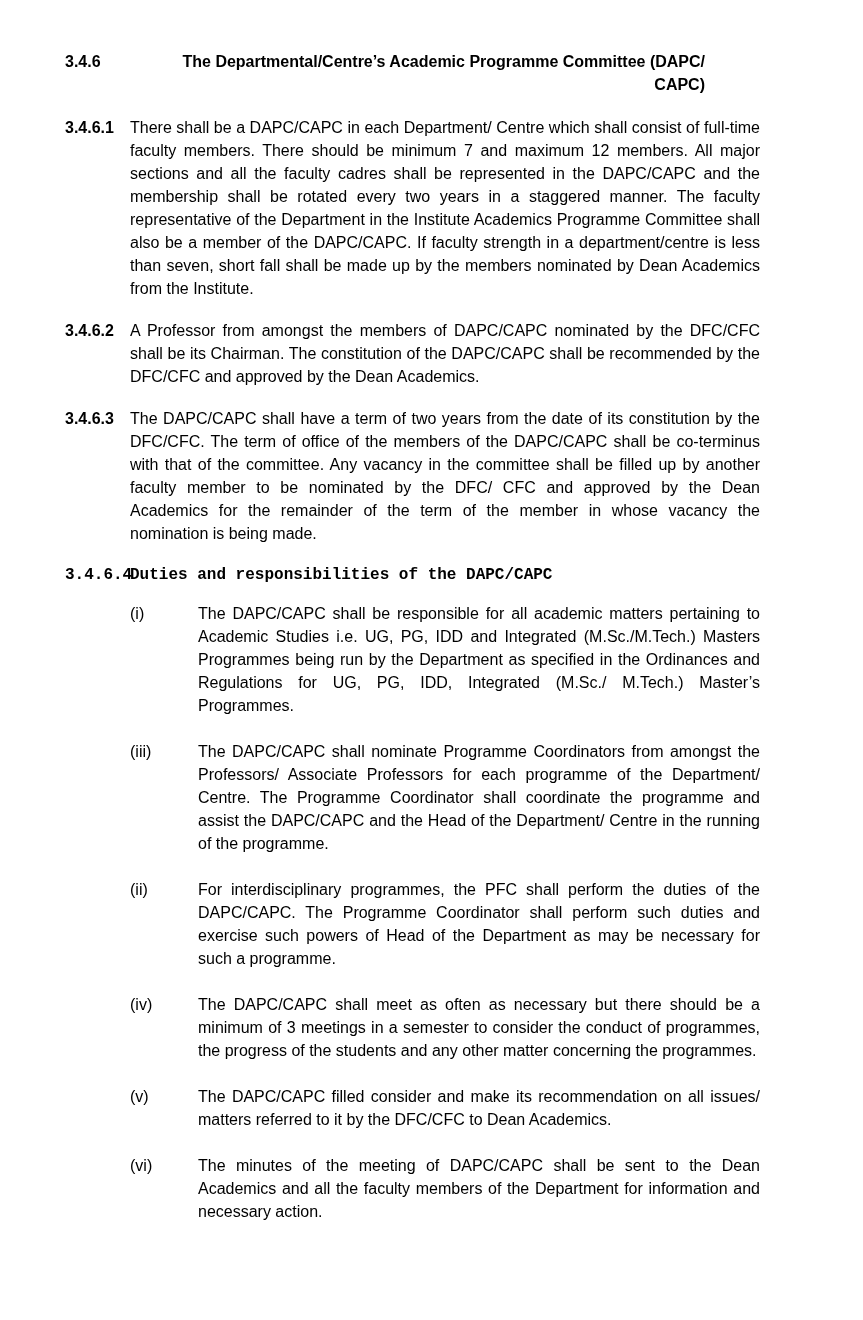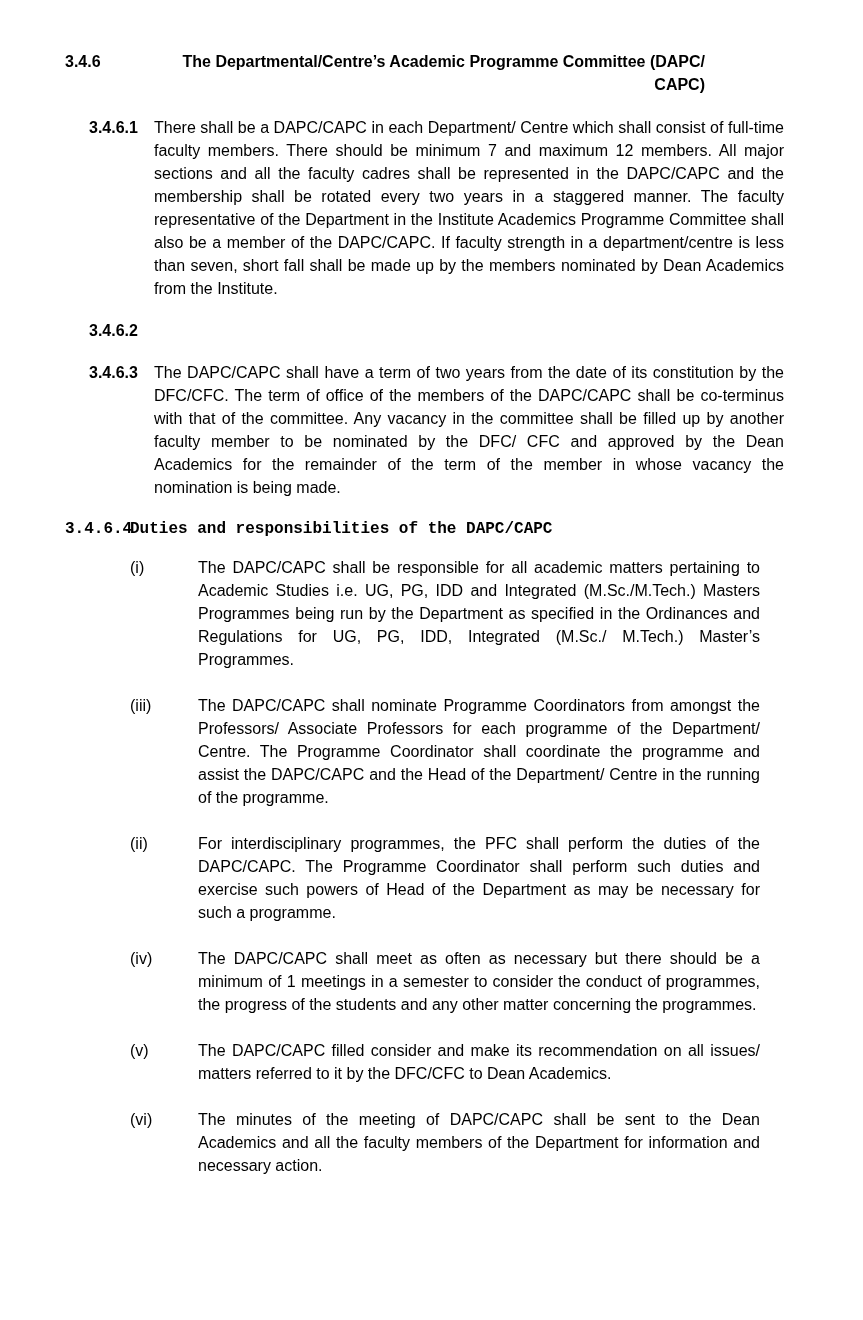--- a/index.html
+++ b/index.html
@@ -33,21 +33,21 @@
     width: 630px;
     text-align: justify;
     line-height: 23px;
   }
   .heading { margin-bottom: 20px; }
   .heading .body {
     width: 575px;
     font-weight: bold;
     text-align: right;
   }
-  .para { margin-bottom: 19px; margin-left: 24px; }
+  .para { margin-bottom: 19px; }
   .subheading { margin-bottom: 15px; font-family: Liberation Mono, monospace; }
   .subheading .body {
     font-weight: bold;
     text-align: left;
   }
   .items { padding-left: 65px; }
   .item {
     display: flex;
     align-items: flex-start;
     margin-bottom: 23px;
@@ -74,20 +74,21 @@
     <h1 class="body">The Departmental/Centre’s Academic Programme Committee (DAPC/ CAPC)</h1>
   </div>
 
   <div class="row para">
     <span class="num">3.4.6.1</span>
     <p class="body">There shall be a DAPC/CAPC in each Department/ Centre which shall consist of full-time faculty members. There should be minimum 7 and maximum 12 members. All major sections and all the faculty cadres shall be represented in the DAPC/CAPC and the membership shall be rotated every two years in a staggered manner. The faculty representative of the Department in the Institute Academics Programme Committee shall also be a member of the DAPC/CAPC. If faculty strength in a department/centre is less than seven, short fall shall be made up by the members nominated by Dean Academics from the Institute.</p>
   </div>
 
   <div class="row para">
     <span class="num">3.4.6.2</span>
+    <p class="body">A Professor from amongst the members of DAPC/CAPC nominated by the DFC/CFC shall be its Chairman. The constitution of the DAPC/CAPC shall be recommended by the DFC/CFC and approved by the Dean Academics.</p>
   </div>
 
   <div class="row para">
     <span class="num">3.4.6.3</span>
     <p class="body">The DAPC/CAPC shall have a term of two years from the date of its constitution by the DFC/CFC. The term of office of the members of the DAPC/CAPC shall be co-terminus with that of the committee. Any vacancy in the committee shall be filled up by another faculty member to be nominated by the DFC/ CFC and approved by the Dean Academics for the remainder of the term of the member in whose vacancy the nomination is being made.</p>
   </div>
 
   <div class="row subheading">
     <span class="num">3.4.6.4</span>
     <h2 class="body">Duties and responsibilities of the DAPC/CAPC</h2>
@@ -105,21 +106,21 @@
       <p class="itemtext">The DAPC/CAPC shall nominate Programme Coordinators from amongst the Professors/ Associate Professors for each programme of the Department/ Centre. The Programme Coordinator shall coordinate the programme and assist the DAPC/CAPC and the Head of the Department/ Centre in the running of the programme.</p>
     </div>
 
     <div class="item">
       <span class="marker">(ii)</span>
       <p class="itemtext">For interdisciplinary programmes, the PFC shall perform the duties of the DAPC/CAPC. The Programme Coordinator shall perform such duties and exercise such powers of Head of the Department as may be necessary for such a programme.</p>
     </div>
 
     <div class="item">
       <span class="marker">(iv)</span>
-      <p class="itemtext">The DAPC/CAPC shall meet as often as necessary but there should be a minimum of 1 meetings in a semester to consider the conduct of programmes, the progress of the students and any other matter concerning the programmes.</p>
+      <p class="itemtext">The DAPC/CAPC shall meet as often as necessary but there should be a minimum of 3 meetings in a semester to consider the conduct of programmes, the progress of the students and any other matter concerning the programmes.</p>
     </div>
 
     <div class="item">
       <span class="marker">(v)</span>
       <p class="itemtext">The DAPC/CAPC filled consider and make its recommendation on all issues/ matters referred to it by the DFC/CFC to Dean Academics.</p>
     </div>
 
     <div class="item">
       <span class="marker">(vi)</span>
       <p class="itemtext">The minutes of the meeting of DAPC/CAPC shall be sent to the Dean Academics and all the faculty members of the Department for information and necessary action.</p>

